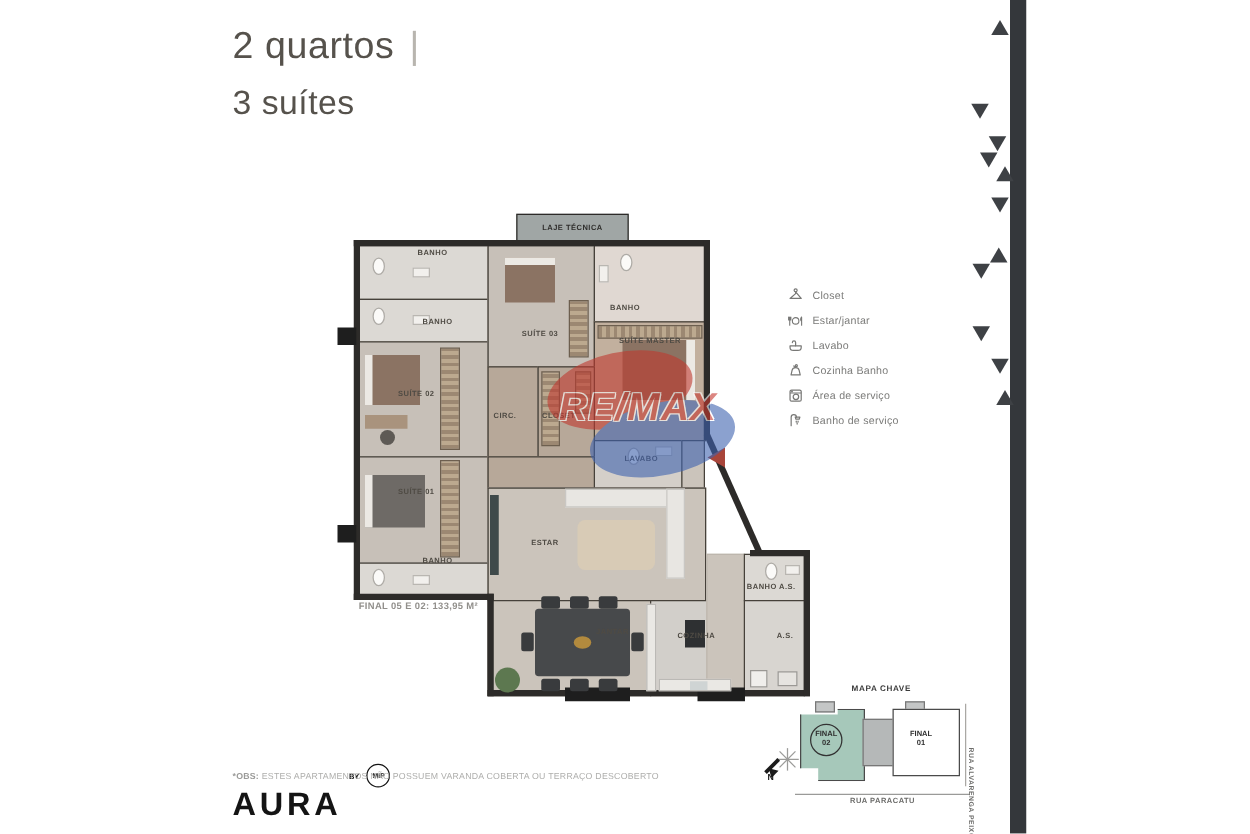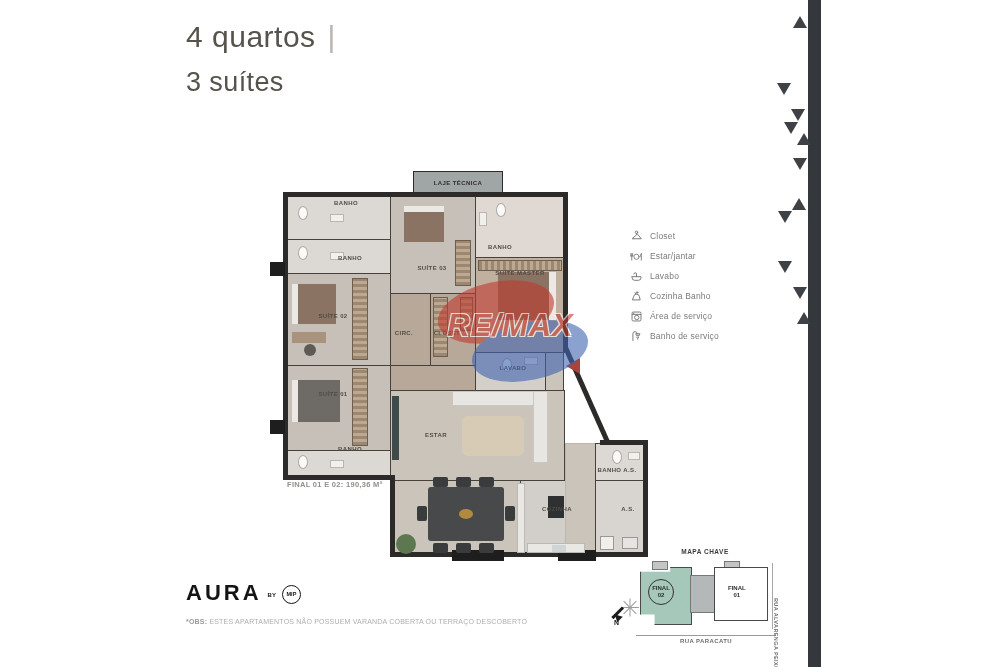--- a/index.html
+++ b/index.html
@@ -45,42 +45,42 @@
   .wm .blob{position:absolute;border-radius:50%;}
   .wm .txt{position:absolute;left:0;top:28px;width:175px;text-align:center;
            font-size:31px;font-weight:900;font-style:italic;color:#c5372e;letter-spacing:1px;
            text-shadow:1px 1px 0 #fff,-1px -1px 0 #fff,1px -1px 0 #fff,-1px 1px 0 #fff;}
 
   .entry-arrow{width:0;height:0;border-top:8px solid transparent;border-bottom:8px solid transparent;
                border-right:14px solid #a8453a;}
 
   
   .brand{left:186px;top:580px;display:flex;align-items:center;gap:6px;}
-  .brand .aura{font-size:22px;font-weight:800;letter-spacing:3px;color:#141414;}
+  .brand .aura{font-size:26px;font-weight:800;letter-spacing:3px;color:#141414;margin-top:48px;}
   .brand .by{font-size:6px;font-weight:bold;color:#141414;margin-top:4px;}
   .brand .mip{width:17px;height:17px;border:1.6px solid #141414;border-radius:50%;
               display:flex;align-items:center;justify-content:center;
               font-size:5.5px;font-weight:900;color:#141414;margin-top:2px;}
   .fline1{left:186px;top:604px;font-size:10px;font-weight:bold;color:#9d9d9b;letter-spacing:.2px;}
   .fline2{left:186px;top:618px;font-size:7px;color:#aeaeac;letter-spacing:.2px;}
   .fline2 b{color:#9a9a98;}
 
   
   .mk-title{font-size:6.5px;font-weight:bold;color:#3b3b3b;letter-spacing:.5px;}
   .mk-unit-lbl{font-size:6px;font-weight:bold;color:#2f2f2f;text-align:center;line-height:1.1;}
   .mk-street{font-size:6px;font-weight:bold;color:#6c6c6a;letter-spacing:.4px;}
   .spoke{position:absolute;left:7px;top:14px;width:18px;height:1px;background:#9b9b99;}
 </style>
 </head>
 <body>
 
 <div class="page">
 
   <div class="abs title">
-    <span>4 quartos</span>
+    <span>2 quartos</span>
     <span class="div">|</span>
   </div>
   <div class="abs subtitle">
     <div>3 suítes</div>
   </div>
 
   <div class="abs vbar"></div>
   <div class="abs tu" style="left:793px;top:16px"></div>
   <div class="abs td" style="left:777px;top:83px"></div>
   <div class="abs td" style="left:791px;top:109px"></div>
@@ -241,21 +241,21 @@
   <span class="plbl" style="left:447px;top:333px">CLOSET</span>
   <span class="plbl" style="left:513px;top:368px">LAVABO</span>
   <span class="plbl" style="left:333px;top:394px">SUÍTE 01</span>
   <span class="plbl" style="left:350px;top:449px">BANHO</span>
   <span class="plbl" style="left:436px;top:435px">ESTAR</span>
   <span class="plbl" style="left:490px;top:506px">JANTAR</span>
   <span class="plbl" style="left:557px;top:509px">COZINHA</span>
   <span class="plbl" style="left:617px;top:470px">BANHO A.S.</span>
   <span class="plbl" style="left:628px;top:509px">A.S.</span>
 
-  <span class="abs note" style="left:287px;top:480px">FINAL 01 E 02: 190,36 M²</span>
+  <span class="abs note" style="left:287px;top:480px">FINAL 05 E 02: 133,95 M²</span>
 
   <div class="abs entry-arrow" style="left:566px;top:358px"></div>
 
   <div class="abs wm">
     <div class="blob" style="left:14px;top:2px;width:118px;height:60px;background:#c0392f;transform:rotate(-12deg)"></div>
     <div class="blob" style="left:48px;top:42px;width:118px;height:58px;background:#3f63b0;transform:rotate(-12deg)"></div>
     <div class="txt">RE/MAX</div>
   </div>
 
   <div class="abs brand">

